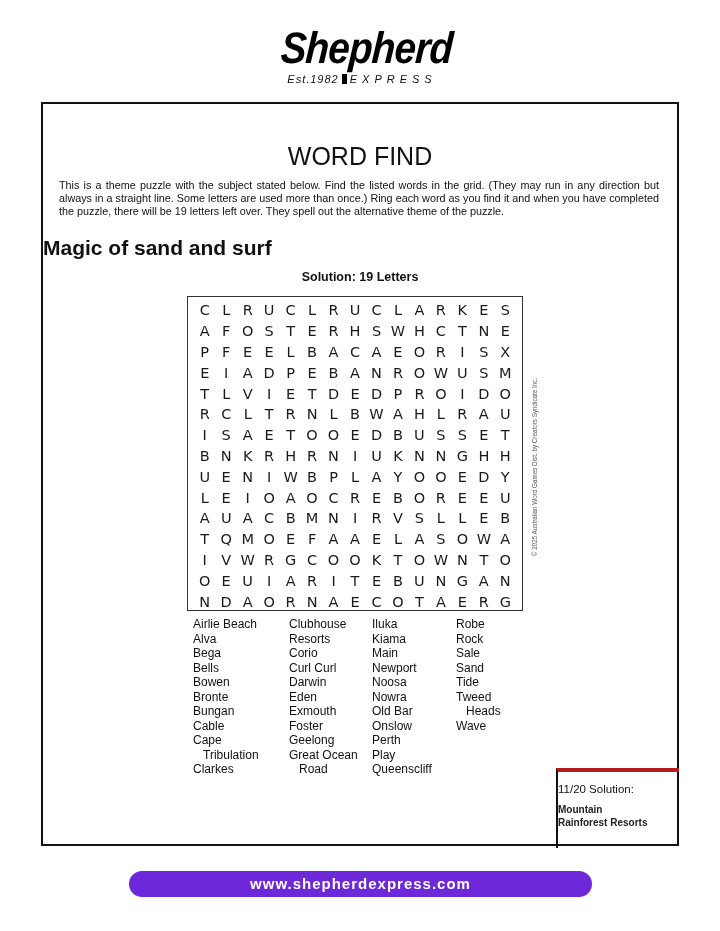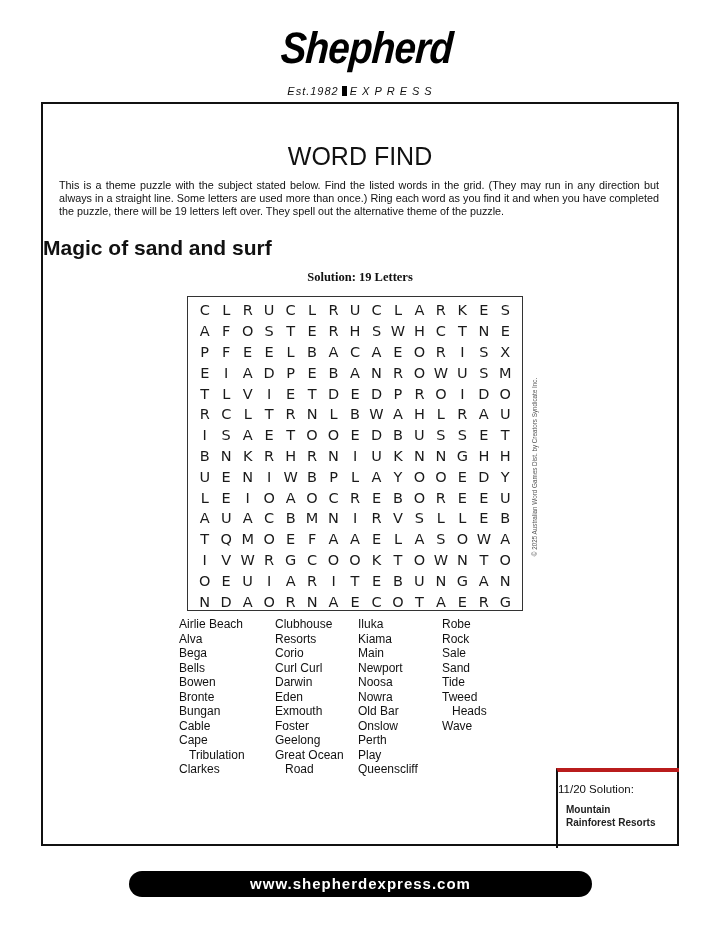--- a/index.html
+++ b/index.html
@@ -14,21 +14,21 @@
     .masthead .brand {
       display: block;
       font-family: "Liberation Sans", sans-serif;
       font-weight: 900; font-style: italic; font-size: 44px; line-height: 44px;
       letter-spacing: -1px; color: #000;
       transform: scaleX(0.88) skewX(-4deg);
       transform-origin: center;
     }
     .masthead .sub {
       display: flex; justify-content: center; align-items: center;
-      font-size: 11px; line-height: 12px; margin-top: 15px; margin-left: 4px;
+      font-size: 11px; line-height: 12px; margin-top: 3px; margin-left: 4px;
     }
     .masthead .sub .est { font-style: italic; letter-spacing: 1px; }
     .masthead .sub .bar { display: inline-block; width: 5px; height: 10px; background: #000; margin: 0 3px; }
     .masthead .sub .express { font-style: italic; letter-spacing: 5px; }
 
     .frame {
       position: absolute; left: 41px; top: 102px; width: 634px; height: 740px;
       border: 2.5px solid #111;
     }
     .title {
@@ -38,61 +38,61 @@
     .intro {
       position: absolute; left: 16px; right: 18px; top: 75px;
       font-size: 10.8px; line-height: 13.2px; text-align: justify;
     }
     .theme {
       position: absolute; left: 0; right: 0; top: 132px; text-align: left;
       font-weight: 700; font-size: 21px;
     }
     .solution-count {
       position: absolute; left: 0; right: 0; top: 166px; text-align: center;
-      font-weight: 700; font-size: 12.5px; font-family: Liberation Serif, serif;
+      font-weight: 700; font-size: 12.5px;
     }
     .grid {
       position: absolute; left: 144px; top: 192px; width: 336px; height: 315px;
       border: 1.5px solid #333;
       padding: 3px 6px 0 6px; box-sizing: border-box;
     }
     .grid-row { display: flex; height: 20.8px; align-items: center; }
     .grid-cell {
       width: 21.7px; text-align: center; font-size: 14.5px; letter-spacing: 0;
       font-family: "DejaVu Sans", sans-serif; color: #1a1a1a;
     }
     .credit {
       position: absolute; left: 484px; top: 248px; width: 14px; height: 230px;
     }
     .credit span {
       position: absolute; left: 50%; top: 50%;
       transform: translate(-50%, -50%) rotate(-90deg);
       white-space: nowrap; font-size: 6.3px; color: #555;
     }
     .wordlists {
-      position: absolute; left: 136px; top: 513px; display: flex;
+      position: absolute; left: 150px; top: 513px; display: flex;
     }
     .wcol { font-size: 12px; line-height: 14.5px; }
     .wcol .w { white-space: nowrap; }
     .wcol .w.indent { padding-left: 10px; }
     .wcol-1 { width: 96px; }
     .wcol-2 { width: 83px; }
     .wcol-3 { width: 84px; }
     .wcol-4 { width: 70px; }
 
     .sol-box {
       position: absolute; left: 513px; top: 664px; width: 121px; height: 76px;
       border-left: 2px solid #111; border-top: 4px solid #b91c1c;
     }
     .sol-box .head { font-size: 11.5px; margin-top: 11px; }
-    .sol-box .ans { font-size: 10px; font-weight: 700; line-height: 13px; margin-top: 8px; color: #222; padding-left: 8px; }
+    .sol-box .ans { font-size: 10px; font-weight: 700; line-height: 13px; margin-top: 8px; color: #222; }
 
     .footer {
       position: absolute; left: 129px; top: 871px; width: 463px; height: 26px;
-      background: #000000; border-radius: 13px;
+      background: #6d28d9; border-radius: 13px;
       color: #fff; text-align: center; font-weight: 700; font-size: 15px; line-height: 26px;
       letter-spacing: 1px;
     }
   </style>
 </head>
 <body>
 
 <div class="masthead">
   <span class="brand">Shepherd</span>
   <div class="sub">

